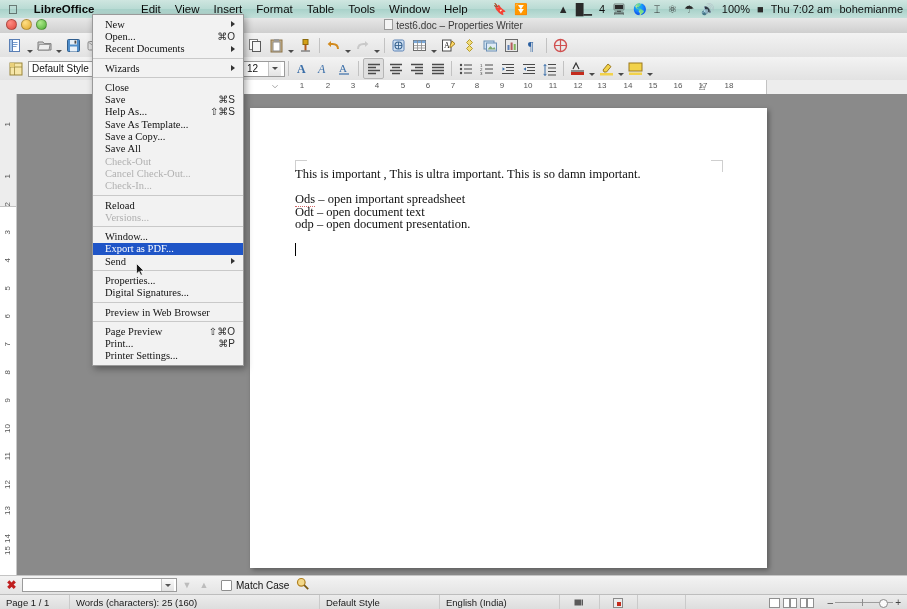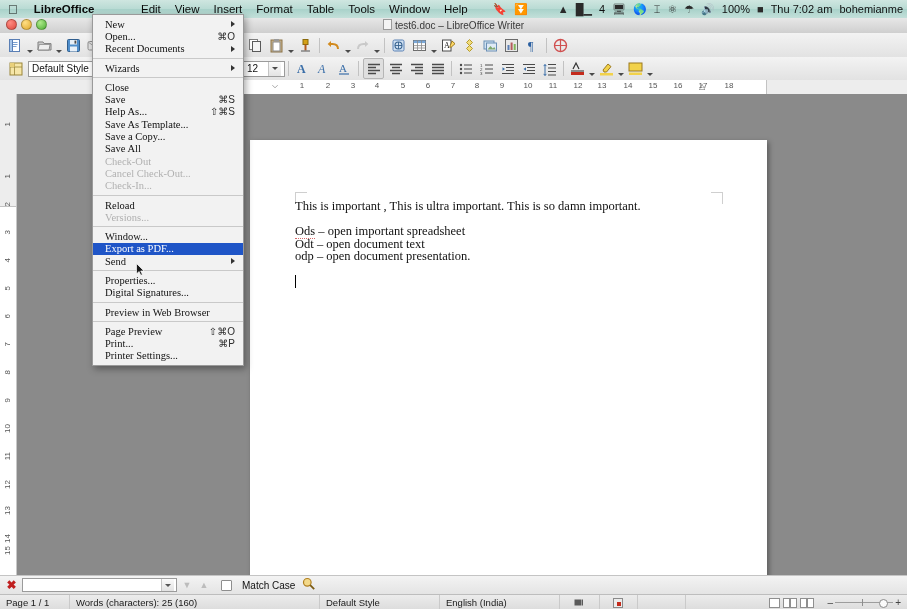--- a/index.html
+++ b/index.html
@@ -67,21 +67,21 @@
   .hruler .strip{position:absolute;left:240px;top:0;width:525px;height:14px;background:#ffffff;border-left:1px solid #c3c3c3;border-right:1px solid #c3c3c3;}
   .hruler .num{position:absolute;top:1px;font-size:8px;color:#555;transform:translateX(-50%);}
   .hruler .mk{position:absolute;font-size:8px;color:#666;}
 
   .vruler{position:absolute;left:0;top:94px;width:16px;height:481px;background:#ededed;border-right:1px solid #c8c8c8;overflow:hidden;}
   .vruler .vstrip{position:absolute;left:0;top:112px;width:16px;height:420px;background:#fff;border-top:1px solid #c3c3c3;border-bottom:1px solid #c3c3c3;}
   .vruler .vnum{position:absolute;left:3px;font-size:8px;color:#555;writing-mode:vertical-rl;transform:rotate(180deg);}
 
   
   .canvas{position:absolute;left:17px;top:94px;width:890px;height:481px;background:#8a8a8a;overflow:hidden;}
-  .page{position:absolute;left:233px;top:14px;width:517px;height:460px;background:#fff;box-shadow:2px 2px 5px rgba(0,0,0,.35);margin-top:32px;}
+  .page{position:absolute;left:233px;top:14px;width:517px;height:460px;background:#fff;box-shadow:2px 2px 5px rgba(0,0,0,.35);}
   .tbound{position:absolute;width:11px;height:11px;}
   .tbound.tl{left:45px;top:52px;border-left:1px solid #cfcfcf;border-top:1px solid #cfcfcf;}
   .tbound.tr{left:461px;top:52px;border-right:1px solid #cfcfcf;border-top:1px solid #cfcfcf;}
   .doctext{position:absolute;left:45px;top:60px;width:430px;font-family:"Liberation Serif", serif;font-size:12.5px;color:#111;line-height:1.02;}
   .doctext p{margin:0 0 0 0;}
   .doctext .blank{height:12px;}
   .sp-u{border-bottom:1px dotted #d46a6a;}
   .sp-w{text-decoration-style:wavy;text-decoration-color:#d46a6a;}
   .caret{display:inline-block;width:1px;height:13px;background:#000;vertical-align:-2px;}
 
@@ -103,21 +103,21 @@
 
   
   .findbar{position:absolute;left:0;top:575px;width:907px;height:19px;background:linear-gradient(to bottom,#f3f3f3,#e4e4e4);border-top:1px solid #c4c4c4;display:flex;align-items:center;padding-left:5px;box-sizing:border-box;}
   .closeX{width:13px;height:13px;display:flex;align-items:center;justify-content:center;color:#c02020;font-size:12px;font-weight:bold;line-height:1;}
   .findinput{width:155px;height:14px;border:1px solid #9b9b9b;background:#fff;display:flex;align-items:center;font-size:9.5px;color:#8c8c8c;padding:0 2px;box-sizing:border-box;margin-left:4px;}
   .findinput .fv{flex:1;margin-top:35px;}
   .findinput .farrow{width:12px;height:12px;background:linear-gradient(to bottom,#fafafa,#e2e2e2);border-left:1px solid #c4c4c4;display:flex;align-items:center;justify-content:center;}
   .findinput .farrow i{width:0;height:0;border-left:3px solid transparent;border-right:3px solid transparent;border-top:3px solid #555;}
   .navarrow{width:14px;height:14px;margin-left:3px;display:flex;align-items:center;justify-content:center;color:#bcbcbc;font-size:9px;}
   .chk{width:9px;height:9px;border:1px solid #8e8e8e;background:#fff;margin-left:10px;border-radius:1px;}
-  .mcase{font-size:10px;color:#111;margin-left:10px;}
+  .mcase{font-size:10px;color:#111;margin-left:4px;}
   .findico{margin-left:7px;}
 
   
   .statusbar{position:absolute;left:0;top:594px;width:907px;height:15px;background:linear-gradient(to bottom,#ececec,#dcdcdc);border-top:1px solid #bdbdbd;font-size:9.5px;color:#1a1a1a;display:flex;align-items:center;}
   .statusbar .cell{height:15px;display:flex;align-items:center;padding:0 6px;box-sizing:border-box;border-right:1px solid #cacaca;}
   .statusbar .cell.nb{border-right:none;}
   .zoomslider{display:flex;align-items:center;gap:2px;}
   .zoomslider .minus,.zoomslider .plus{font-size:10px;color:#444;}
   .zoomslider .track{width:58px;height:1px;background:#9d9d9d;position:relative;}
   .zoomslider .mid{position:absolute;left:27px;top:-3px;width:1px;height:7px;background:#8d8d8d;}
@@ -164,21 +164,21 @@
     </div>
   </div>
 
   <div class="titlebar">
     <div class="wbtns">
       <div class="wb r"></div>
       <div class="wb y"></div>
       <div class="wb g"></div>
     </div>
     <div class="tt">
-      <span class="pgicon"></span><span>test6.doc – LibreOffice Writer</span>
+      <span class="pgicon"></span><span>test6.doc – Properties Writer</span>
     </div>
   </div>
 
   <div class="toolbar" id="tb1">
     <div style="width:5px"></div>
     <div class="tbtn">
       <svg width="15" height="15" viewBox="0 0 15 15">
           <rect x="2.5" y="1.5" width="9" height="12" fill="#fff" stroke="#5a7fb5"></rect>
           <path d="M4.5 4.5h5M4.5 6.5h5M4.5 8.5h4" stroke="#7aa0d0" stroke-width="1"></path>
           <rect x="1.5" y="1.5" width="3" height="12" fill="#a8c6e8" stroke="#5a7fb5"></rect>

